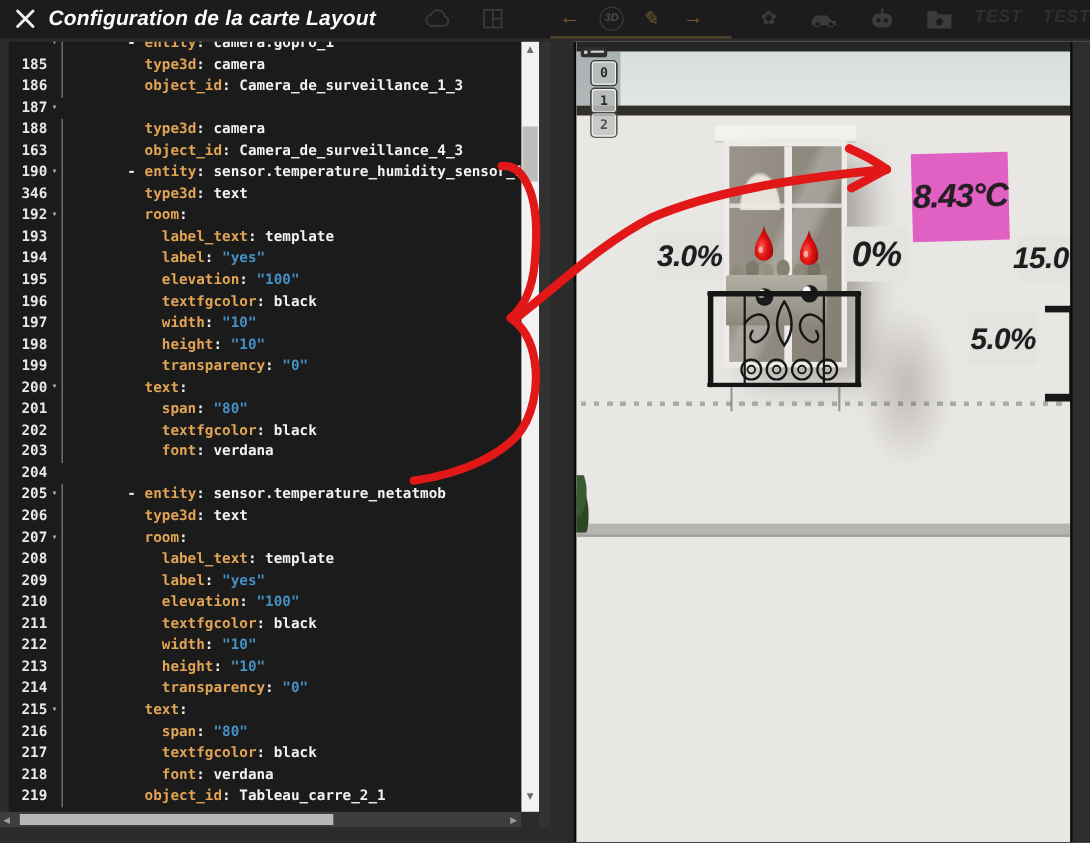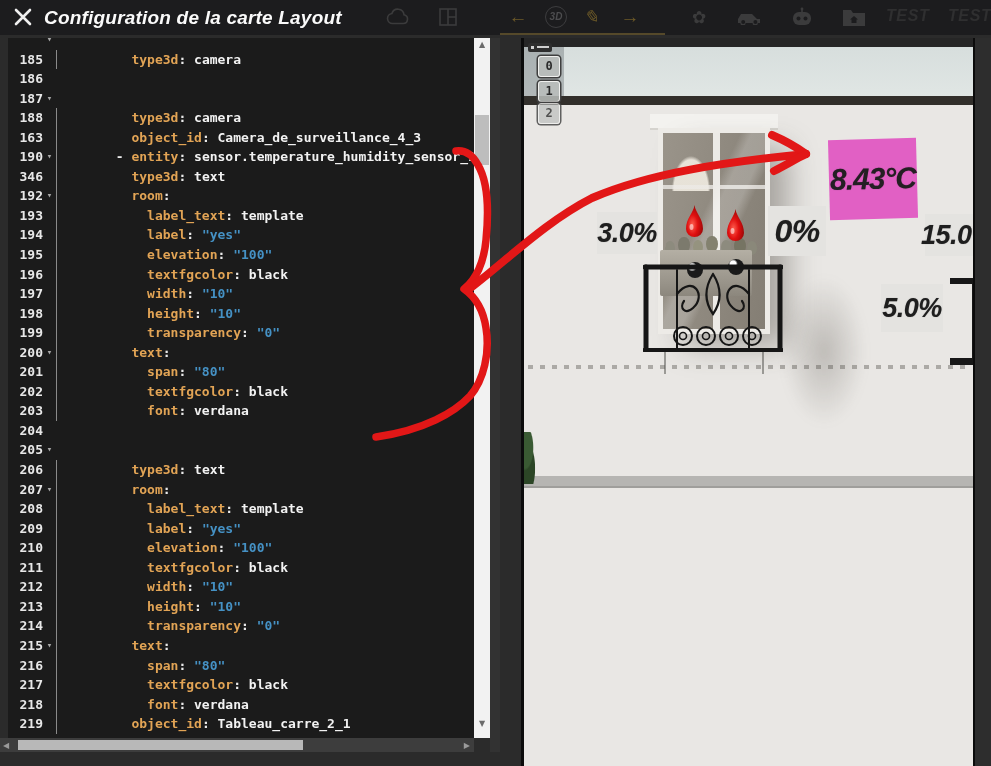--- a/index.html
+++ b/index.html
@@ -159,42 +159,42 @@
           <path d="M12 8l4 3.5h-1.5V15h-5v-3.5H8Z" fill="#1c1c1e"></path>
         </svg>
     </div>
     <div class="hdr-test" style="left:886px">TEST</div>
     <div class="hdr-test" style="left:948px">TEST-B</div>
     <div class="tab-underline"></div>
   </div>
 
   <div class="editor">
     <div class="lines">
-        <div class="code-row"><span class="ln"></span><span class="fold">▾</span></div>
+        <div class="code-row"><span class="ln"></span><span class="fold">▾</span><span class="code" style="padding-left: calc(7ch + 4px);"><span class="t-dash">- </span><span class="t-key">entity</span><span class="t-colon">:</span> <span class="t-val">camera.gopro_1</span></span></div>
         <div class="code-row"><span class="ln">185</span><span class="fold"></span><span class="code" style="padding-left: calc(9ch + 4px);"><span class="t-key">type3d</span><span class="t-colon">:</span> <span class="t-val">camera</span></span></div>
-        <div class="code-row"><span class="ln">186</span><span class="fold"></span></div>
+        <div class="code-row"><span class="ln">186</span><span class="fold"></span><span class="code" style="padding-left: calc(9ch + 4px);"><span class="t-key">object_id</span><span class="t-colon">:</span> <span class="t-val">Camera_de_surveillance_1_3</span></span></div>
         <div class="code-row"><span class="ln">187</span><span class="fold">▾</span></div>
         <div class="code-row"><span class="ln">188</span><span class="fold"></span><span class="code" style="padding-left: calc(9ch + 4px);"><span class="t-key">type3d</span><span class="t-colon">:</span> <span class="t-val">camera</span></span></div>
         <div class="code-row"><span class="ln">163</span><span class="fold"></span><span class="code" style="padding-left: calc(9ch + 4px);"><span class="t-key">object_id</span><span class="t-colon">:</span> <span class="t-val">Camera_de_surveillance_4_3</span></span></div>
         <div class="code-row"><span class="ln">190</span><span class="fold">▾</span><span class="code" style="padding-left: calc(7ch + 4px);"><span class="t-dash">- </span><span class="t-key">entity</span><span class="t-colon">:</span> <span class="t-val">sensor.temperature_humidity_sensor_1</span></span></div>
         <div class="code-row"><span class="ln">346</span><span class="fold"></span><span class="code" style="padding-left: calc(9ch + 4px);"><span class="t-key">type3d</span><span class="t-colon">:</span> <span class="t-val">text</span></span></div>
         <div class="code-row"><span class="ln">192</span><span class="fold">▾</span><span class="code" style="padding-left: calc(9ch + 4px);"><span class="t-key">room</span><span class="t-colon">:</span></span></div>
         <div class="code-row"><span class="ln">193</span><span class="fold"></span><span class="code" style="padding-left: calc(11ch + 4px);"><span class="t-key">label_text</span><span class="t-colon">:</span> <span class="t-val">template</span></span></div>
         <div class="code-row"><span class="ln">194</span><span class="fold"></span><span class="code" style="padding-left: calc(11ch + 4px);"><span class="t-key">label</span><span class="t-colon">:</span> <span class="t-str">"yes"</span></span></div>
         <div class="code-row"><span class="ln">195</span><span class="fold"></span><span class="code" style="padding-left: calc(11ch + 4px);"><span class="t-key">elevation</span><span class="t-colon">:</span> <span class="t-str">"100"</span></span></div>
         <div class="code-row"><span class="ln">196</span><span class="fold"></span><span class="code" style="padding-left: calc(11ch + 4px);"><span class="t-key">textfgcolor</span><span class="t-colon">:</span> <span class="t-val">black</span></span></div>
         <div class="code-row"><span class="ln">197</span><span class="fold"></span><span class="code" style="padding-left: calc(11ch + 4px);"><span class="t-key">width</span><span class="t-colon">:</span> <span class="t-str">"10"</span></span></div>
         <div class="code-row"><span class="ln">198</span><span class="fold"></span><span class="code" style="padding-left: calc(11ch + 4px);"><span class="t-key">height</span><span class="t-colon">:</span> <span class="t-str">"10"</span></span></div>
         <div class="code-row"><span class="ln">199</span><span class="fold"></span><span class="code" style="padding-left: calc(11ch + 4px);"><span class="t-key">transparency</span><span class="t-colon">:</span> <span class="t-str">"0"</span></span></div>
         <div class="code-row"><span class="ln">200</span><span class="fold">▾</span><span class="code" style="padding-left: calc(9ch + 4px);"><span class="t-key">text</span><span class="t-colon">:</span></span></div>
         <div class="code-row"><span class="ln">201</span><span class="fold"></span><span class="code" style="padding-left: calc(11ch + 4px);"><span class="t-key">span</span><span class="t-colon">:</span> <span class="t-str">"80"</span></span></div>
         <div class="code-row"><span class="ln">202</span><span class="fold"></span><span class="code" style="padding-left: calc(11ch + 4px);"><span class="t-key">textfgcolor</span><span class="t-colon">:</span> <span class="t-val">black</span></span></div>
         <div class="code-row"><span class="ln">203</span><span class="fold"></span><span class="code" style="padding-left: calc(11ch + 4px);"><span class="t-key">font</span><span class="t-colon">:</span> <span class="t-val">verdana</span></span></div>
         <div class="code-row"><span class="ln">204</span><span class="fold"></span></div>
-        <div class="code-row"><span class="ln">205</span><span class="fold">▾</span></div>
+        <div class="code-row"><span class="ln">205</span><span class="fold">▾</span><span class="code" style="padding-left: calc(7ch + 4px);"><span class="t-dash">- </span><span class="t-key">entity</span><span class="t-colon">:</span> <span class="t-val">sensor.temperature_netatmob</span></span></div>
         <div class="code-row"><span class="ln">206</span><span class="fold"></span><span class="code" style="padding-left: calc(9ch + 4px);"><span class="t-key">type3d</span><span class="t-colon">:</span> <span class="t-val">text</span></span></div>
         <div class="code-row"><span class="ln">207</span><span class="fold">▾</span><span class="code" style="padding-left: calc(9ch + 4px);"><span class="t-key">room</span><span class="t-colon">:</span></span></div>
         <div class="code-row"><span class="ln">208</span><span class="fold"></span><span class="code" style="padding-left: calc(11ch + 4px);"><span class="t-key">label_text</span><span class="t-colon">:</span> <span class="t-val">template</span></span></div>
         <div class="code-row"><span class="ln">209</span><span class="fold"></span><span class="code" style="padding-left: calc(11ch + 4px);"><span class="t-key">label</span><span class="t-colon">:</span> <span class="t-str">"yes"</span></span></div>
         <div class="code-row"><span class="ln">210</span><span class="fold"></span><span class="code" style="padding-left: calc(11ch + 4px);"><span class="t-key">elevation</span><span class="t-colon">:</span> <span class="t-str">"100"</span></span></div>
         <div class="code-row"><span class="ln">211</span><span class="fold"></span><span class="code" style="padding-left: calc(11ch + 4px);"><span class="t-key">textfgcolor</span><span class="t-colon">:</span> <span class="t-val">black</span></span></div>
         <div class="code-row"><span class="ln">212</span><span class="fold"></span><span class="code" style="padding-left: calc(11ch + 4px);"><span class="t-key">width</span><span class="t-colon">:</span> <span class="t-str">"10"</span></span></div>
         <div class="code-row"><span class="ln">213</span><span class="fold"></span><span class="code" style="padding-left: calc(11ch + 4px);"><span class="t-key">height</span><span class="t-colon">:</span> <span class="t-str">"10"</span></span></div>
         <div class="code-row"><span class="ln">214</span><span class="fold"></span><span class="code" style="padding-left: calc(11ch + 4px);"><span class="t-key">transparency</span><span class="t-colon">:</span> <span class="t-str">"0"</span></span></div>
         <div class="code-row"><span class="ln">215</span><span class="fold">▾</span><span class="code" style="padding-left: calc(9ch + 4px);"><span class="t-key">text</span><span class="t-colon">:</span></span></div>

